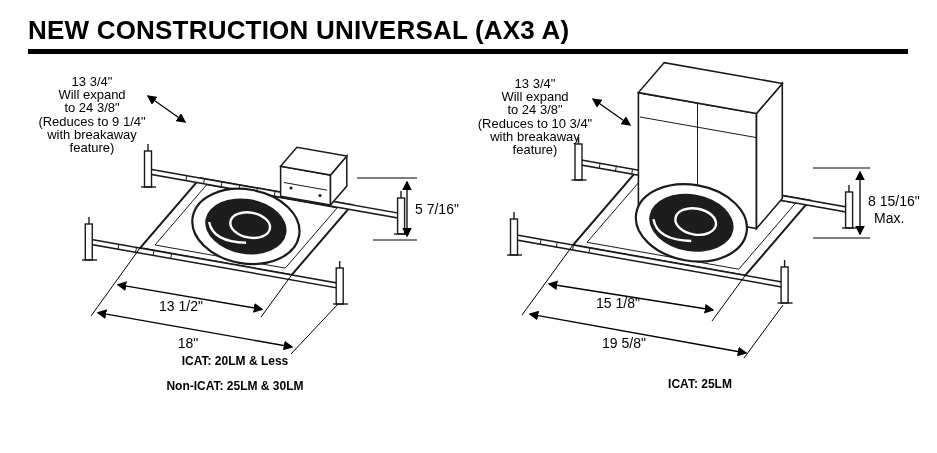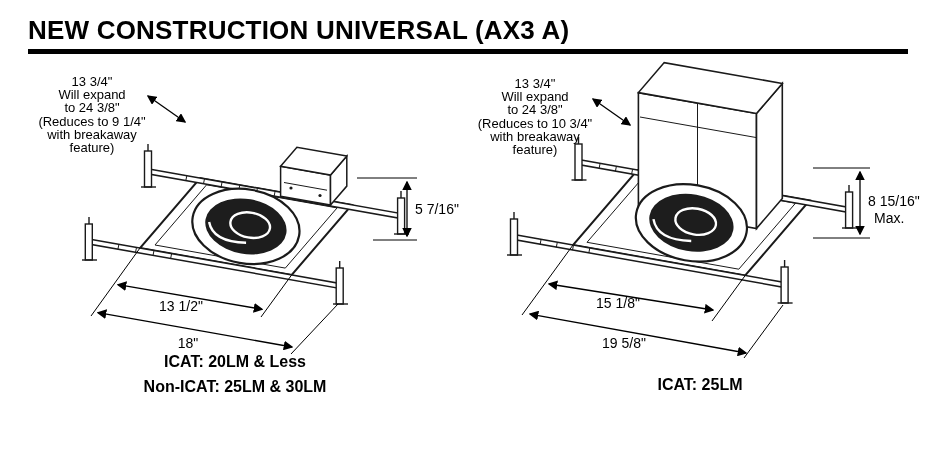--- a/index.html
+++ b/index.html
@@ -14,21 +14,21 @@
     position:absolute; left:28px; top:15px;
     font-size:26px; font-weight:700; letter-spacing:.2px; white-space:nowrap;
   }
   .title-rule { position:absolute; left:28px; top:49px; width:880px; height:5px; background:#000; }
   .fig { position:absolute; }
   .fig-left  { left:25px;  top:58px; }
   .fig-right { left:468px; top:55px; }
   svg text { fill:#000; stroke:none; }
   .anno { font-size:13px; }
   .dim  { font-size:14px; }
-  .caption { position:absolute; text-align:center; font-weight:700; font-size:16px; line-height:25px; white-space:nowrap; }
+  .caption { position:absolute; text-align:center; font-weight:700; font-size:12px; line-height:25px; white-space:nowrap; }
   .caption-left  { left:25px;  top:349px; width:420px; }
   .caption-right { left:470px; top:372px; width:460px; }
 </style>
 </head>
 <body>
 
 <div class="sheet">
 
   <h1 class="title">NEW CONSTRUCTION UNIVERSAL (AX3 A)</h1>
   <div class="title-rule"></div>

